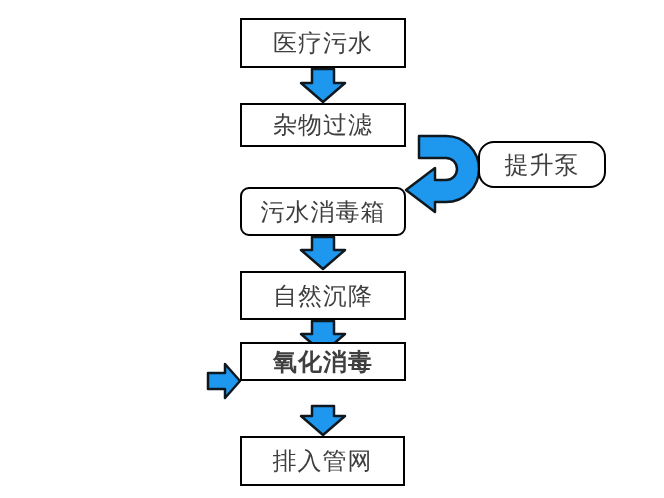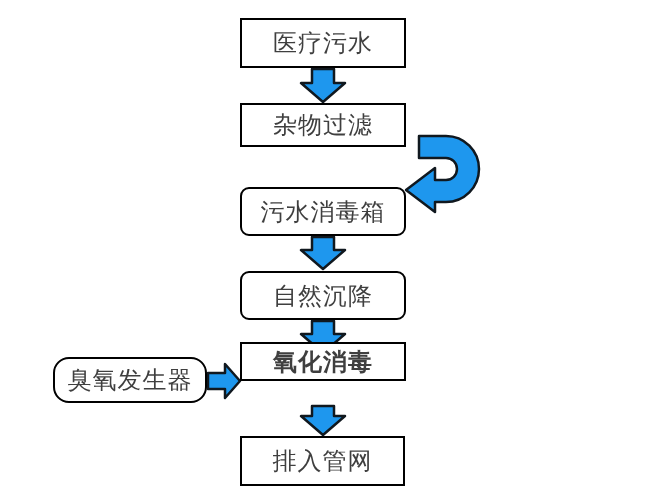--- a/index.html
+++ b/index.html
@@ -42,21 +42,21 @@
     letter-spacing: 1px;
     white-space: nowrap;
   }
   .node.rounded {
     border-radius: 16px;
   }
   
   .n-step0 { left: 240px; top: 18px;  width: 166px; height: 50px; }
   .n-step1 { left: 240px; top: 103px; width: 166px; height: 44px; }
   .n-step2 { left: 240px; top: 187px; width: 166px; height: 49px; border-radius: 9px; }
-  .n-step3 { left: 240px; top: 271px; width: 166px; height: 49px; border-radius: 9px; }
+  .n-step3 { left: 240px; top: 271px; width: 166px; height: 49px; }
   .n-step4 { left: 240px; top: 342px; width: 166px; height: 39px; font-weight: bold; }
   .n-step5 { left: 240px; top: 436px; width: 165px; height: 50px; }
   
   .n-pump  { left: 478px; top: 141px; width: 128px; height: 47px; }
   .n-ozone { left: 53px;  top: 357px; width: 154px; height: 46px; }
 </style>
 </head>
 <body>
 
 <div class="canvas">
@@ -93,18 +93,18 @@
   </div>
 
   <div class="node n-step4">
     <span>氧化消毒</span>
   </div>
 
   <div class="node n-step5">
     <span>排入管网</span>
   </div>
 
+  <div class="node rounded n-pump">
+    <span>提升泵</span>
+  </div>
 
-  <div class="node rounded n-ozone">
-    <span>臭氧发生器</span>
-  </div>
 
 </div>
 
 </body></html>

